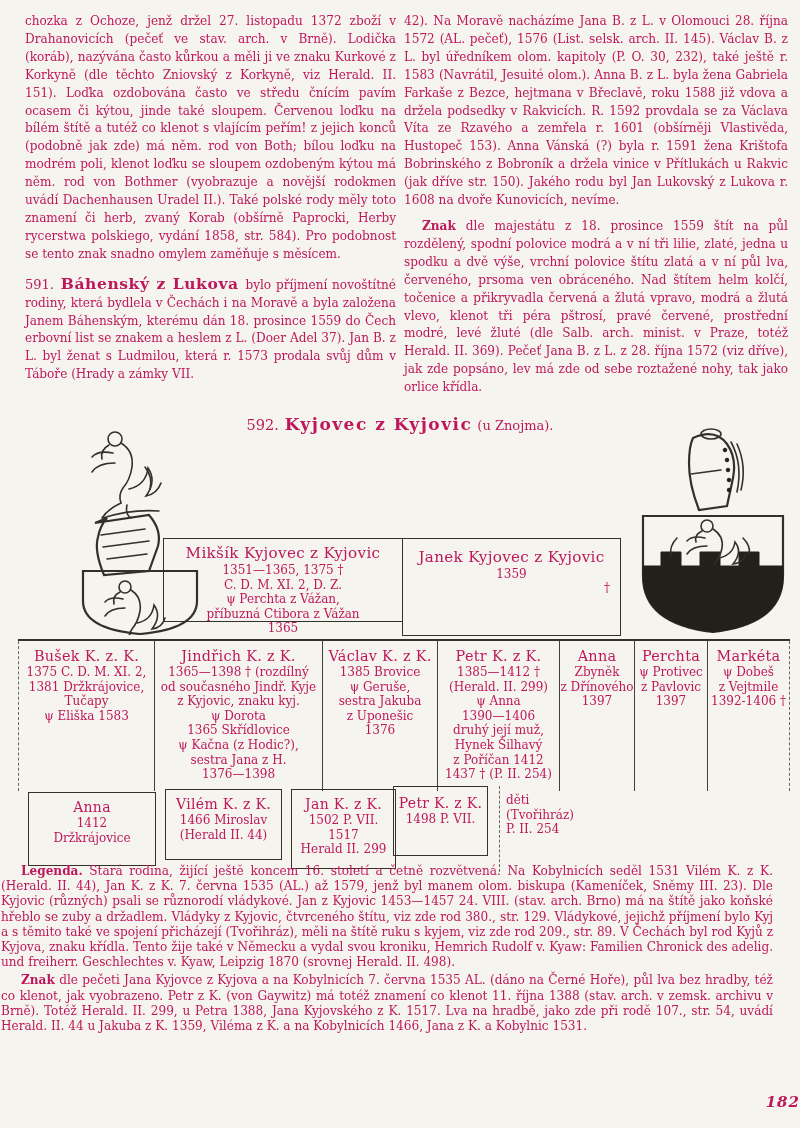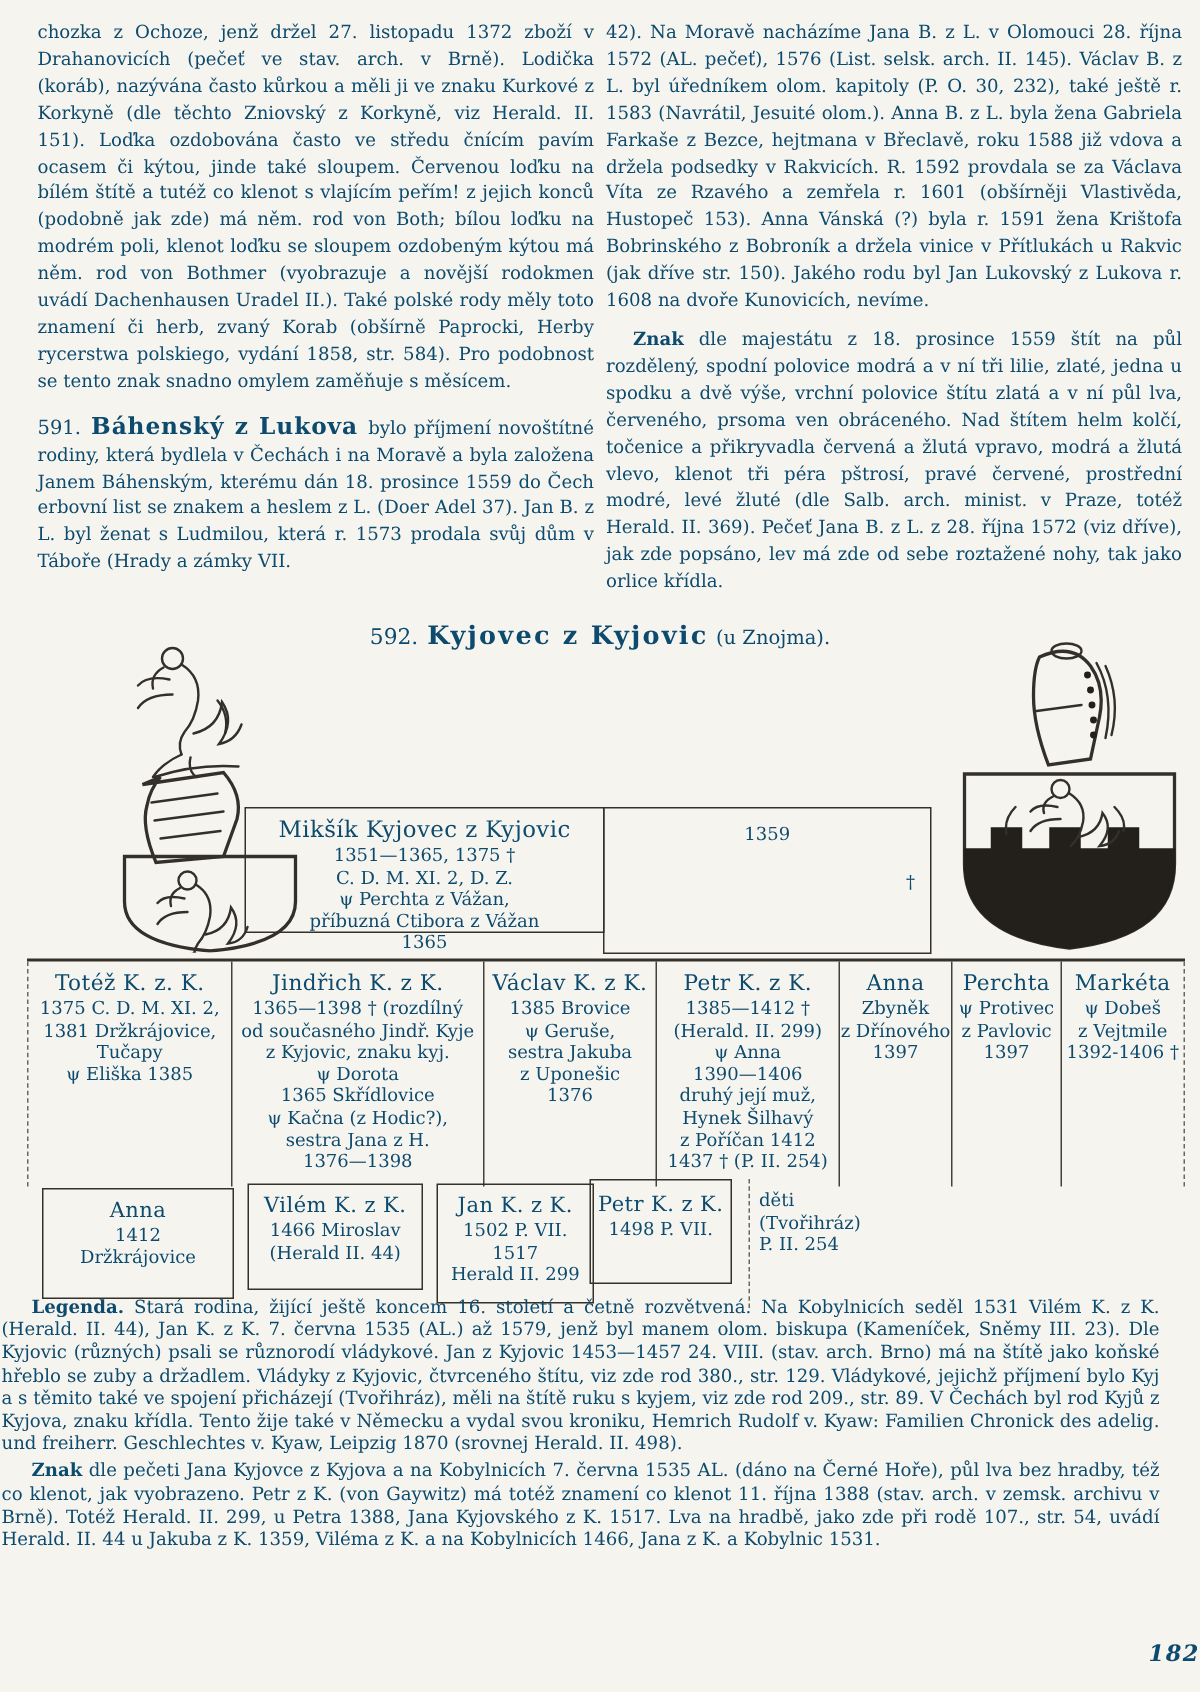--- a/index.html
+++ b/index.html
@@ -1,19 +1,19 @@
 <!DOCTYPE html>
 <html><head>
 <meta charset="utf-8">
 <style>
   html,body{margin:0;padding:0;}
   body{background:#d9d6cf;}
   .page{
     position:relative; width:800px; height:1128px; margin:0 auto;
-    background:#f6f4ee; color:#0c4a6e; overflow:hidden;
+    background:#f6f4ee; color:#be185d; overflow:hidden;
     font-family:"DejaVu Serif","Liberation Serif",serif;
   }
   .abs{position:absolute;}
   .bt{font-size:12.1px; line-height:17.9px; text-align:justify; margin:0;}
   .col-left{left:25px; top:13px; width:371px;}
   .col-right{left:404px; top:13px; width:384px;}
   .entry{margin-top:11px;}
   .entry-num{font-size:13px;}
   .entry-name{font-weight:700; font-size:15.5px; letter-spacing:.6px; padding:0 2px;}
   .b-label{font-weight:700;}
@@ -143,31 +143,32 @@
 
   <div class="box" id="box-miksik">
     <span class="t">Mikšík Kyjovec z Kyjovic</span>
     <span class="b">1351—1365, 1375 †
 C. D. M. XI. 2, D. Z.
 ψ Perchta z Vážan,
 příbuzná Ctibora z Vážan
 1365</span>
   </div>
   <div class="box" id="box-janek">
+    <span class="t">Janek Kyjovec z Kyjovic</span>
     <span class="b">1359</span>
     <span class="dagger">†</span>
   </div>
 
   <div class="abs" id="row2">
     <div class="cell" id="cell-busek">
-      <span class="t">Totéž K. z. K.</span>
+      <span class="t">Bušek K. z. K.</span>
       <span class="b">1375 C. D. M. XI. 2,
 1381 Držkrájovice,
 Tučapy
-ψ Eliška 1385</span>
+ψ Eliška 1583</span>
     </div>
     <div class="cell" id="cell-jindrich">
       <span class="t">Jindřich K. z K.</span>
       <span class="b">1365—1398 † (rozdílný
 od současného Jindř. Kyje
 z Kyjovic, znaku kyj.
 ψ Dorota
 1365 Skřídlovice
 ψ Kačna (z Hodic?),
 sestra Jana z H.

